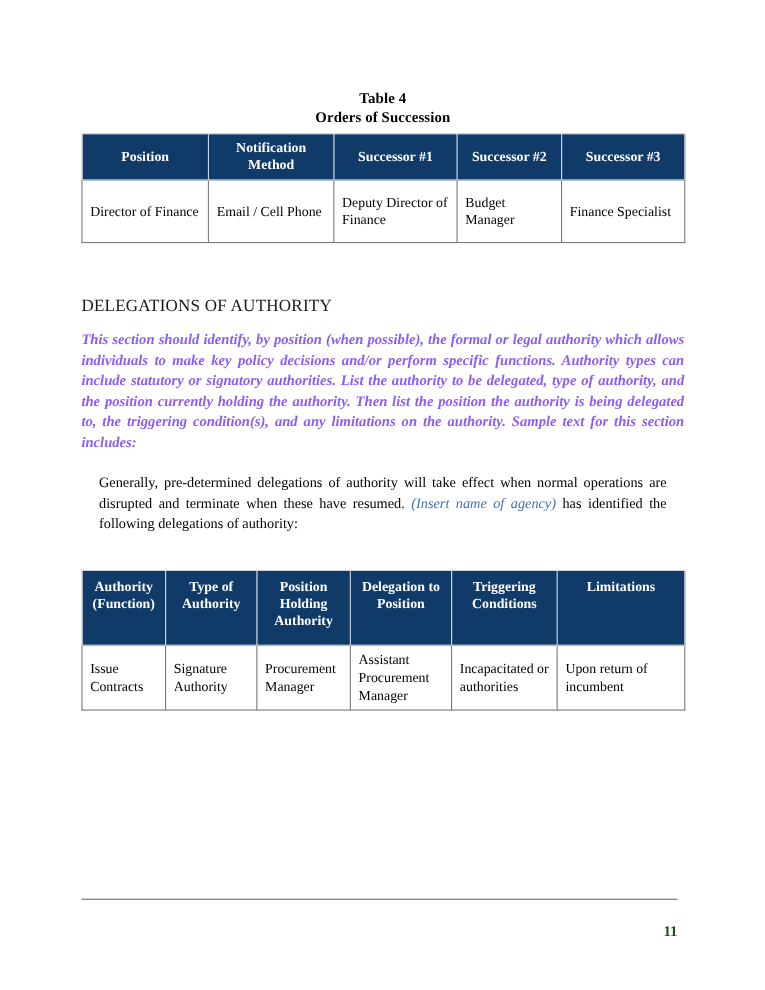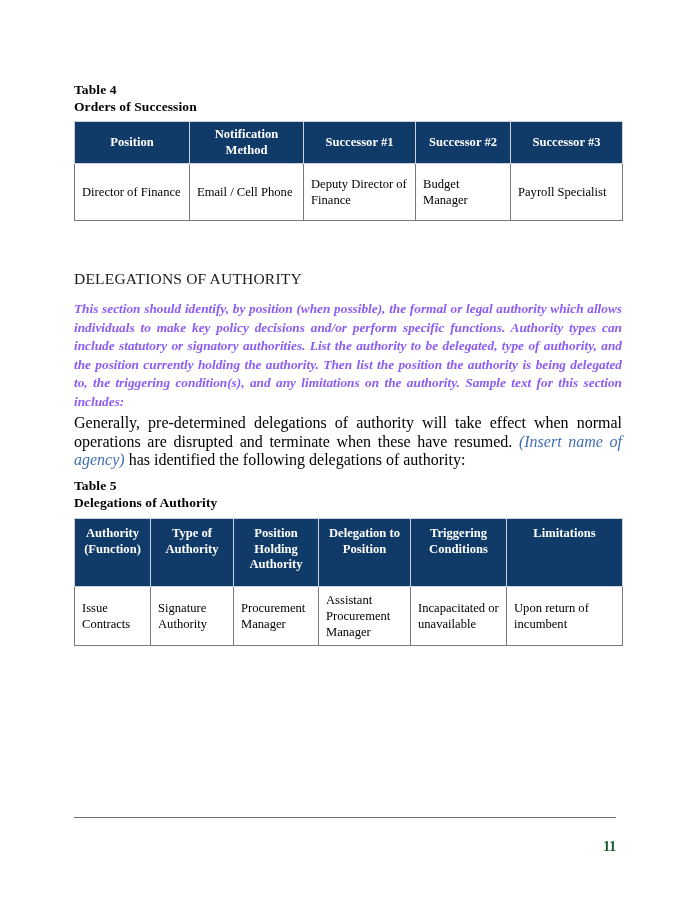--- a/index.html
+++ b/index.html
@@ -20,21 +20,21 @@
     position: absolute;
     left: 0;
     top: 0;
     width: 695px;
     height: 900px;
     background: #ffffff;
   }
 
   
   .caption {
-    text-align: left;
+    text-align: center;
     font-weight: bold;
     font-size: 13.5px;
     line-height: 16.5px;
     letter-spacing: 0.1px;
   }
   .caption .cap-line { display: block; }
 
   
   table.doc-table {
     width: 548px;
@@ -93,23 +93,23 @@
     color: #8b5cf6;
     font-style: italic;
     font-weight: bold;
     font-size: 13.3px;
     line-height: 18.6px;
     margin: 0;
     text-align: justify;
   }
 
   p.body-text {
-    font-size: 16px;
+    font-size: 13px;
     line-height: 18.6px;
-    margin: 0;
+    margin: 16px;
     text-align: justify;
   }
   p.body-text .inline-insert {
     color: #3F6FB5;
     font-style: italic;
   }
 
   
   .footer-rule {
     position: absolute;
@@ -188,40 +188,36 @@
           <th>Successor #2</th>
           <th>Successor #3</th>
         </tr>
       </thead>
       <tbody>
         <tr>
           <td class="v-top">Director of Finance</td>
           <td class="v-bot">Email / Cell Phone</td>
           <td class="v-top">Deputy Director of Finance</td>
           <td class="v-bot">Budget Manager</td>
-          <td class="v-top">Payroll Specialist</td>
+          <td class="v-top">Finance Specialist</td>
         </tr>
       </tbody>
     </table>
   </div>
 
   <h2 id="heading-delegations" class="section-heading">DELEGATIONS OF AUTHORITY</h2>
 
   <div id="instruction-block">
     <p class="instruction">This section should identify, by position (when possible), the formal or legal authority which allows individuals to make key policy decisions and/or perform specific functions.  Authority types can include statutory or signatory authorities.  List the authority to be delegated, type of authority, and the position currently holding the authority.  Then list the position the authority is being delegated to, the triggering condition(s), and any limitations on the authority.  Sample text for this section includes:</p>
   </div>
 
   <div id="body-block">
     <p class="body-text"><span>Generally, pre-determined delegations of authority will take effect when normal operations are disrupted and terminate when these have resumed.  </span><span class="inline-insert">(Insert name of agency)</span><span> has identified the following delegations of authority:</span></p>
   </div>
 
-  <div id="caption-table5" class="caption">
-    <span class="cap-line">Table 5</span>
-    <span class="cap-line">Delegations of Authority</span>
-  </div>
 
   <div id="table5-wrap">
     <table class="doc-table" id="table-delegations-of-authority">
       <colgroup>
         <col style="width:76px">
         <col style="width:83px">
         <col style="width:85px">
         <col style="width:92px">
         <col style="width:96px">
         <col style="width:116px">
@@ -235,21 +231,21 @@
           <th>Triggering Conditions</th>
           <th>Limitations</th>
         </tr>
       </thead>
       <tbody>
         <tr>
           <td>Issue Contracts</td>
           <td>Signature Authority</td>
           <td>Procurement Manager</td>
           <td class="v-top">Assistant Procurement Manager</td>
-          <td>Incapacitated or unavailable</td>
+          <td>Incapacitated or authorities</td>
           <td>Upon return of incumbent</td>
         </tr>
       </tbody>
     </table>
   </div>
 
   <div class="footer-rule"></div>
   <div class="footer-bar">
     <div class="footer-page">11</div>
   </div>

